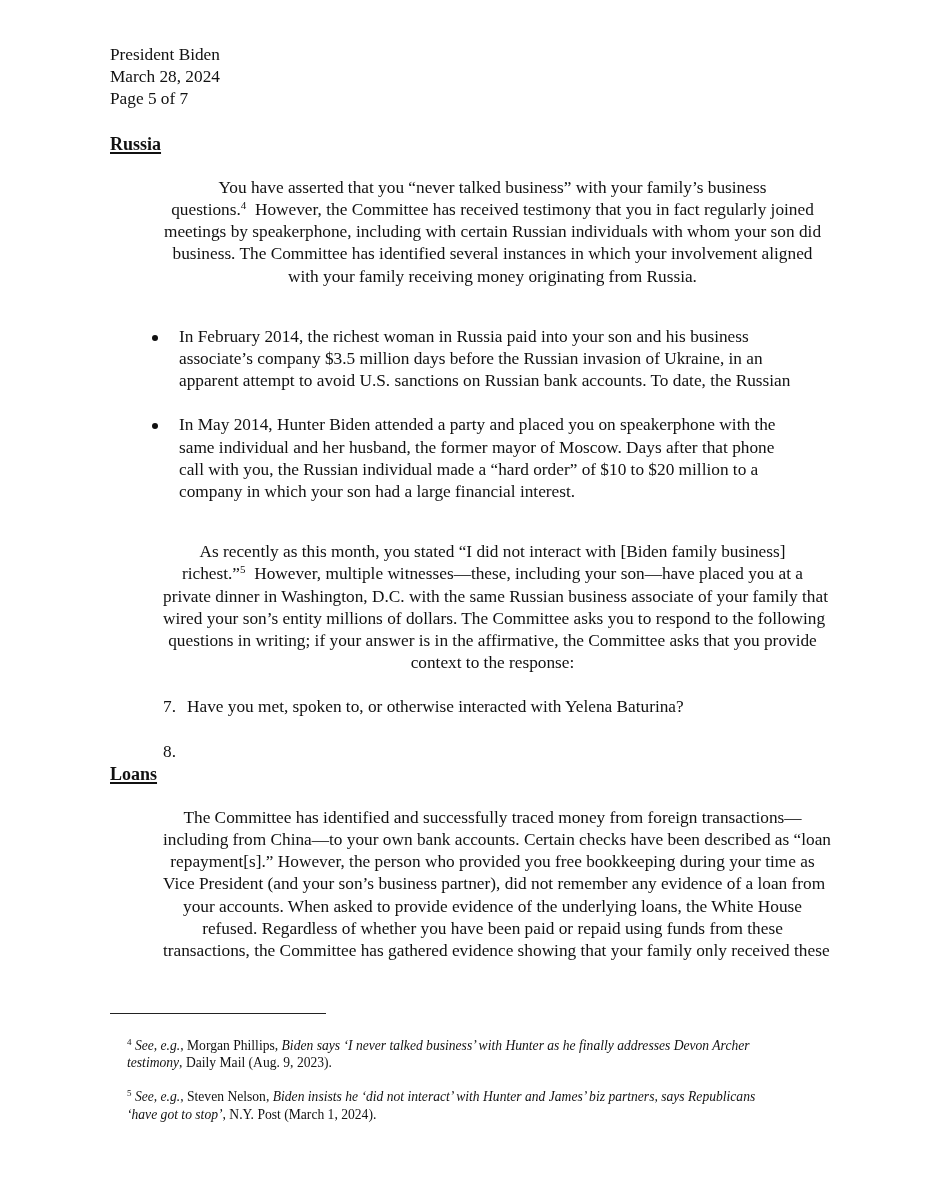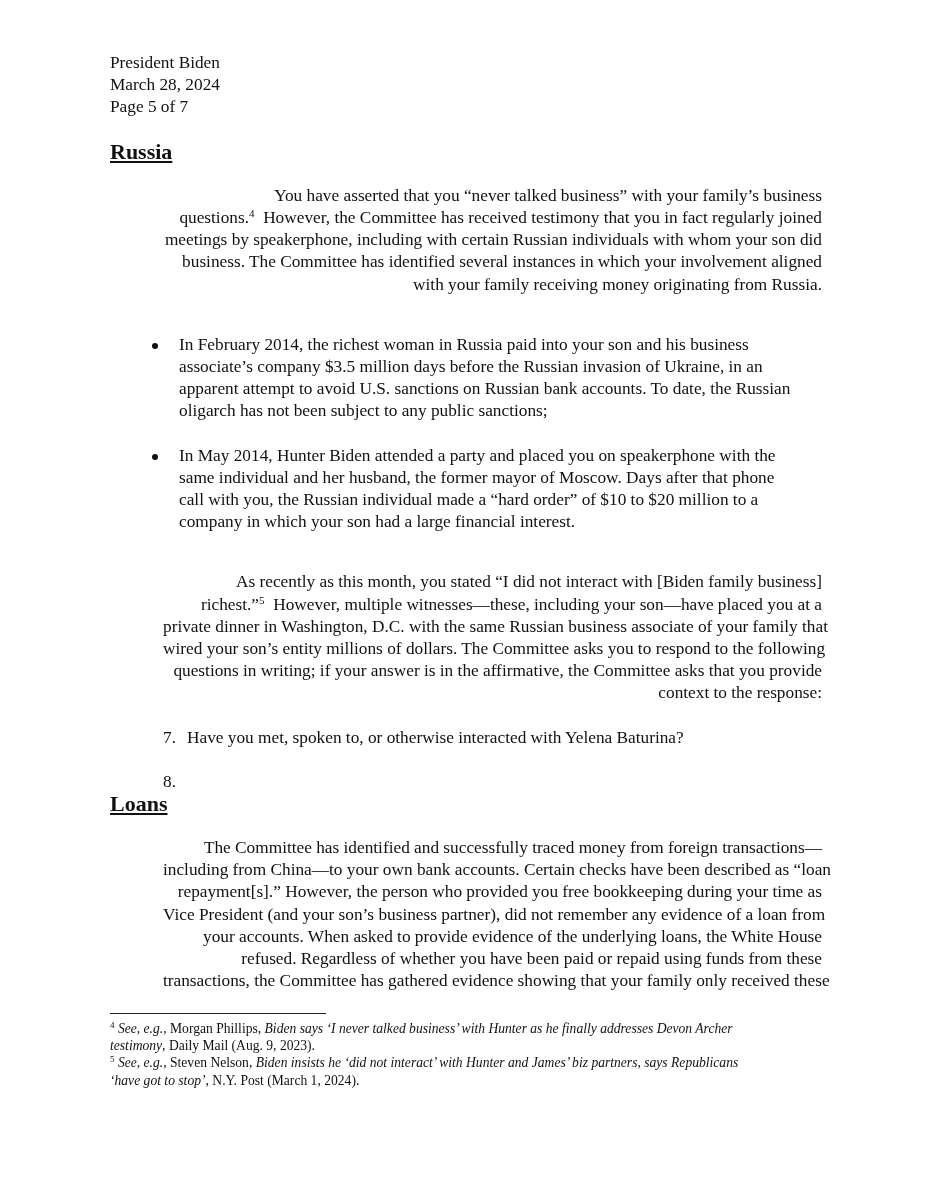--- a/index.html
+++ b/index.html
@@ -11,41 +11,41 @@
       width: 927px;
       height: 1200px;
       position: relative;
       overflow: hidden;
       font-family: "Liberation Serif", "DejaVu Serif", serif;
       color: #111111;
     }
     .page {
       position: absolute;
       left: 110px;
-      top: 52px;
+      top: 44px;
       width: 712px;
       font-size: 17.3px;
       line-height: 22.2px;
     }
     .header-line {
       display: block;
       white-space: nowrap;
     }
     .section-heading {
       font-weight: bold;
       text-decoration: underline;
       text-underline-offset: 2px;
       text-decoration-thickness: 1.5px;
       margin: 0;
-      font-size: 22px;
+      font-size: 18px;
     }
     .para {
       margin: 0;
       text-indent: 53px;
-      text-align: right;
+      text-align: center;
     }
     .line { display: block; white-space: nowrap; }
     sup.fn {
       font-size: 11px;
       line-height: 0;
       vertical-align: 6px;
     }
     .bullets {
       list-style: none;
       margin: 16px;
@@ -87,21 +87,21 @@
       border-top: 1.5px solid #222222;
     }
     .footnotes {
       position: absolute;
       left: 110px;
       top: 1020px;
       width: 720px;
       font-size: 13.6px;
       line-height: 17.2px;
     }
-    .footnote { margin: 0; }
+    .footnote { margin: 17px; }
     .footnote .line { white-space: nowrap; }
     .footnote sup {
       font-size: 9px;
       line-height: 0;
       vertical-align: 5px;
     }
     i { font-style: italic; }
   </style>
 </head>
 <body>
@@ -129,21 +129,20 @@
   </p>
 
   <div style="height:22px"></div>
 
   <ul class="bullets">
     <li class="bullet-item">
       <span class="dot"></span>
       <span class="line">In February 2014, the richest woman in Russia paid into your son and his business</span>
       <span class="line">associate’s company $3.5 million days before the Russian invasion of Ukraine, in an</span>
       <span class="line">apparent attempt to avoid U.S. sanctions on Russian bank accounts.  To date, the Russian</span>
-      <span class="line">oligarch has not been subject to any public sanctions;</span>
     </li>
     <li style="height:22px"></li>
     <li class="bullet-item">
       <span class="dot"></span>
       <span class="line">In May 2014, Hunter Biden attended a party and placed you on speakerphone with the</span>
       <span class="line">same individual and her husband, the former mayor of Moscow.  Days after that phone</span>
       <span class="line">call with you, the Russian individual made a “hard order” of $10 to $20 million to a</span>
       <span class="line">company in which your son had a large financial interest.</span>
     </li>
   </ul>

